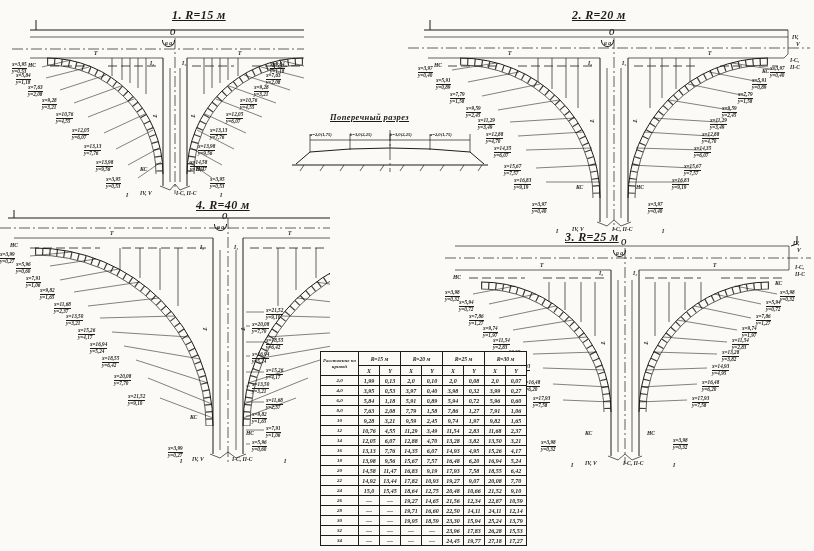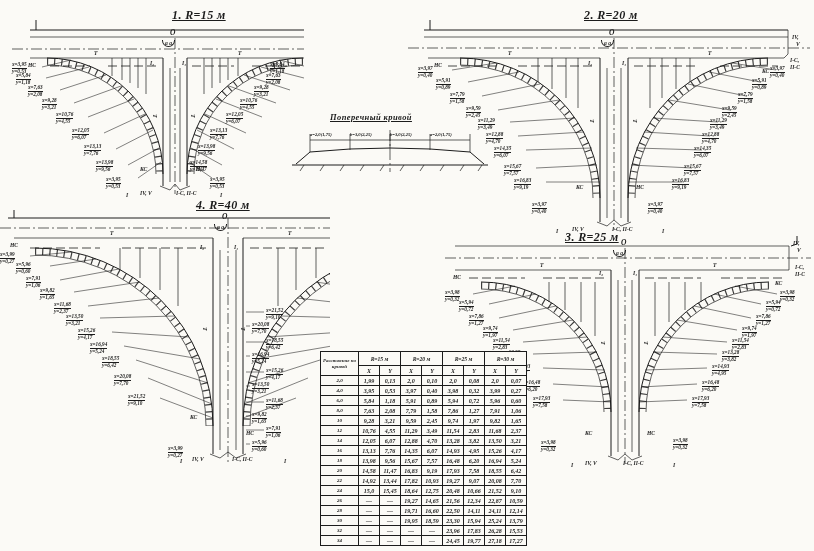--- a/index.html
+++ b/index.html
@@ -202,21 +202,21 @@
         <line class="ld" x1="132" y1="74" x2="74" y2="86"></line>
           <line class="ld" x1="151" y1="90" x2="90" y2="100"></line>
         <line class="ld" x1="167" y1="108" x2="102" y2="112"></line>
           <line class="ld" x1="176" y1="122" x2="110" y2="126"></line>
         <line class="ld" x1="184" y1="138" x2="118" y2="140"></line>
           <line class="ld" x1="189" y1="155" x2="128" y2="158"></line>
         <line class="ld" x1="192" y1="172" x2="138" y2="172"></line>
       </g>
       <use href="#d2L" transform="translate(412,0) scale(-1,1)"></use>
     </svg>
-    <div class="dtitle" style="left:176px;top:-2px;">2. R=20 м</div>
+    <div class="dtitle" style="left:164px;top:-2px;">2. R=20 м</div>
     <div>
         <div class="pt" style="left: 10px; top: 56px;">
           <div class="x">x=3,97</div>
           <div>y=0,40</div>
         </div>
         <div class="pt" style="left: 28px; top: 68px;">
           <div class="x">x=5,91</div>
           <div>y=0,89</div>
         </div>
         <div class="pt" style="left: 42px; top: 82px;">
@@ -613,21 +613,21 @@
         <div class="mk" style="left: 350px; top: 32px;">I-С,</div>
         <div class="mk" style="left: 350px; top: 39px;">II-С</div>
         <div class="mk" style="left: 140px; top: 228px;">IV, V</div>
         <div class="mk" style="left: 178px; top: 228px;">I-С, II-С</div>
         <div class="mk" style="left: 126px; top: 230px;">I</div>
         <div class="mk" style="left: 228px; top: 230px;">I</div>
       </div>
   </div>
 
   <div class="xsec">
-    <div class="dtitle">Поперечный кривой</div>
+    <div class="dtitle">Поперечный разрез</div>
     <svg width="196" height="80" viewBox="0 0 196 80" style="position:absolute;left:0;top:14px;">
       <line class="thin" x1="18" y1="14" x2="178" y2="14"></line>
       <line class="thin" x1="18" y1="8" x2="18" y2="26"></line>
         <line class="thin" x1="58" y1="8" x2="58" y2="24"></line>
       <line class="thin" x1="98" y1="8" x2="98" y2="23"></line>
         <line class="thin" x1="138" y1="8" x2="138" y2="24"></line>
       <line class="thin" x1="178" y1="8" x2="178" y2="26"></line>
       <polyline class="mid" points="18,26 58,23 98,22 138,23 178,26"></polyline>
       <polyline class="mid" points="18,26 4,38"></polyline>
         <polyline class="mid" points="178,26 192,38"></polyline>

